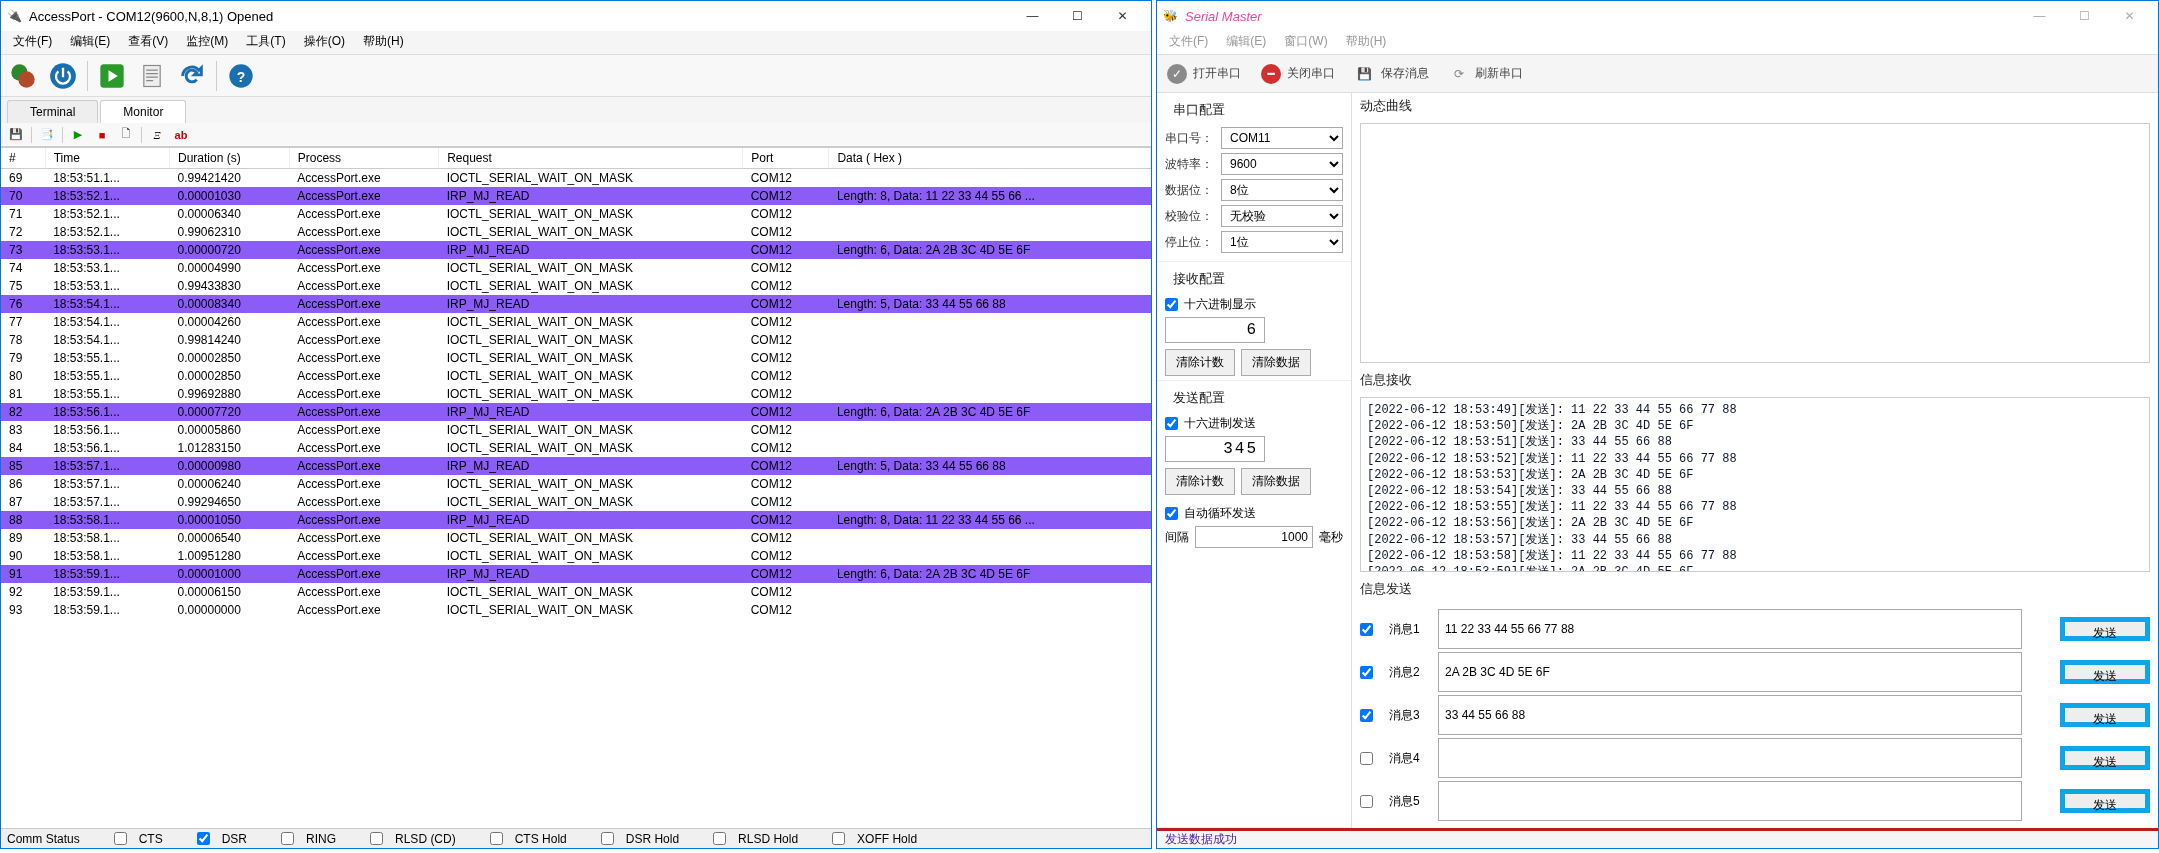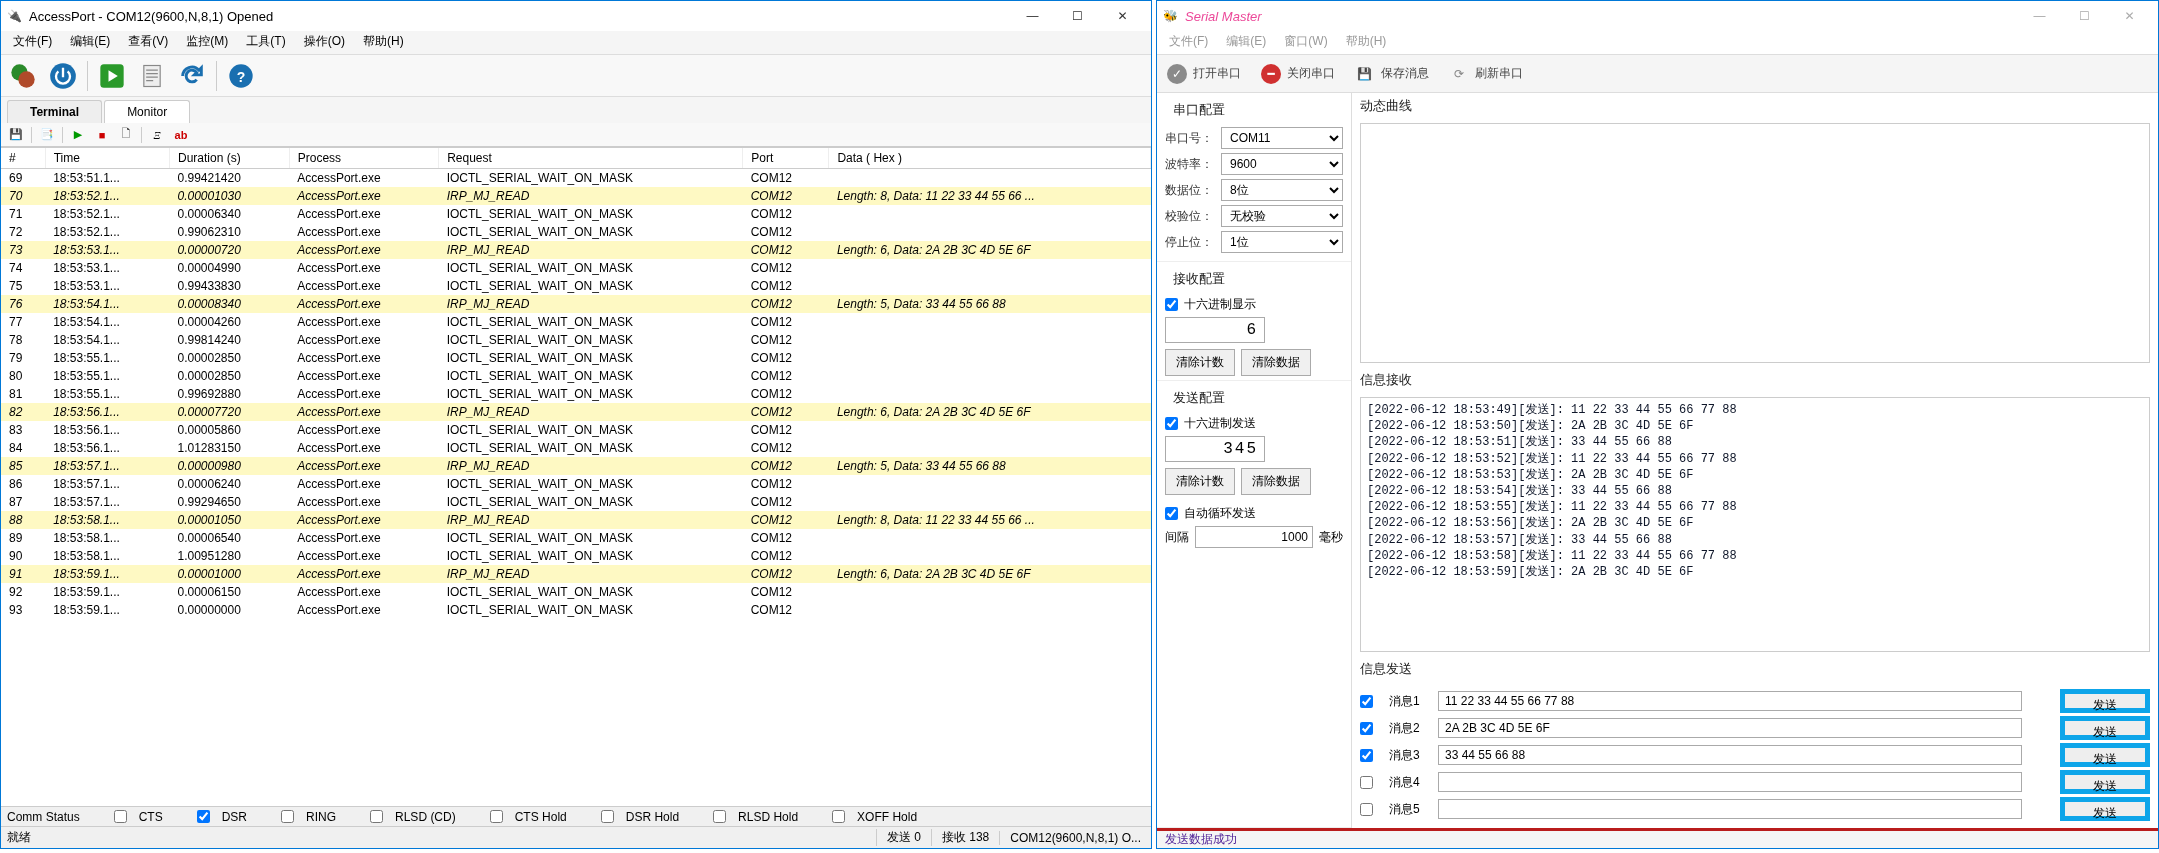--- a/index.html
+++ b/index.html
@@ -18,29 +18,29 @@
 .win-right .menubar { background:#fff; color:#999; }
 .menuitem { padding:2px 8px; }
 .toolbar1 { height:42px; display:flex; align-items:center; padding:2px 4px; gap:4px; background:#f8f8f8; border-bottom:1px solid #ddd; }
 .tbtn { width:36px; height:36px; display:flex; align-items:center; justify-content:center; }
 .tbtn svg { width:28px; height:28px; }
 .sep { width:1px; height:30px; background:#ccc; margin:0 2px; }
 .rtoolbar { height:38px; display:flex; align-items:center; padding:0 10px; gap:20px; background:#f5f5f5; border-bottom:1px solid #ddd; }
 .rtbtn { display:flex; align-items:center; gap:6px; color:#444; }
 .rtbtn .ric { width:20px; height:20px; display:flex; align-items:center; justify-content:center; border-radius:10px; }
 .tabs { height:26px; display:flex; align-items:end; padding:0 6px; background:#f5f5f5; }
-.tab { padding:4px 22px; border:1px solid #ccc; border-bottom:none; background:#eee; margin-right:2px; border-radius:3px 3px 0 0;font-weight:bold; }
+.tab { padding:4px 22px; border:1px solid #ccc; border-bottom:none; background:#eee; margin-right:2px; border-radius:3px 3px 0 0; }
 .tab.active { background:#fff; font-weight:normal; }
 .toolbar2 { height:24px; display:flex; align-items:center; padding:0 4px; gap:2px; background:#f8f8f8; border-bottom:1px solid #ccc; }
 .t2b { width:22px; height:20px; display:flex; align-items:center; justify-content:center; font-size:11px; }
 .table-wrap { flex:1; overflow:auto; border-top:1px solid #ccc; }
 table { width:100%; border-collapse:collapse; }
 th { text-align:left; padding:3px 8px; background:#fff; border-bottom:1px solid #ccc; border-right:1px solid #eee; font-weight:normal; position:sticky; top:0; }
 td { padding:2px 8px; border-bottom:0; white-space:nowrap; }
-tr.hl td { background:#fef9c3;font-style:italic; }
+tr.hl td { background:#8b5cf6; }
 .status1 { height:20px; display:flex; align-items:center; padding:0 6px; background:#f0f0f0; border-top:1px solid #ccc; font-family:Consolas,monospace; gap:18px; }
 .status1 .chk { display:flex; align-items:center; gap:12px;padding-left:16px; }
 .status2 { height:22px; display:flex; align-items:center; background:#f0f0f0; border-top:1px solid #ccc; }
 .status2 .cell { padding:0 10px; border-left:1px solid #ccc; }
 .status2 .grow { flex:1; padding:0 6px; }
 .rbody { flex:1; display:flex; overflow:hidden; }
 .rleft { width:195px; display:flex; flex-direction:column; border-right:1px solid #ddd; }
 .rright { flex:1; display:flex; flex-direction:column; }
 .panel-title { padding:4px 8px; font-size:13px; color:#222; }
 .panel { padding:4px 8px; border-bottom:1px solid #eee; }
@@ -48,21 +48,21 @@
 .frow label { width:50px; color:#333; }
 .frow select, .frow input[type=text] { flex:1; height:22px; border:1px solid #aaa; padding:0 4px; background:#fff; }
 .numbox { width:100px; height:26px; border:1px solid #aaa; text-align:right; padding:0 6px; font-family:"Courier New",monospace; font-size:16px; letter-spacing:2px; }
 .btnrow { display:flex; gap:6px; margin-top:6px; }
 .sbtn { padding:4px 10px; border:1px solid #aaa; background:#f0f0f0; }
 .chartbox { height:240px; margin:4px 8px; border:1px solid #ccc; background:#fff; }
 .recvbox { flex:1; margin:4px 8px; border:1px solid #ccc; background:#fff; padding:4px 6px; font-family:Consolas,"Courier New",monospace; color:#0f172a; line-height:1.35; overflow:auto; white-space:pre; }
 .sendgrid { padding:4px 8px; }
 .sendrow { display:flex; align-items:center; gap:8px; margin:3px 0; }
 .sendrow .cb { display:flex; align-items:center; gap:16px; width:70px; }
-.sendrow input[type=text] { flex:1; height:20px; border:1px solid #aaa; padding:0 6px; }
+.sendrow input[type=text] { flex:1; height:40px; border:1px solid #aaa; padding:0 6px; }
 .sendrow .sendbtn { width:90px; height:24px; border:5px solid #0ea5e9; background:#eee; text-align:center; line-height:22px; margin-left:30px; }
 .rstatus { height:20px; padding:0 8px; display:flex; align-items:center; background:#f5f5f5; border-top:3px solid #b91c1c; color:#4c1d95; }
 input[type=checkbox] { width:13px; height:13px; }
 </style>
 </head>
 <body>
 
 <div class="window win-left">
   <div class="titlebar">
     <span class="icon">🔌</span>
@@ -406,26 +406,20 @@
         <span>DSR Hold</span>
       </span>
     <span class="chk">
         <input type="checkbox" style="">
         <span>RLSD Hold</span>
       </span>
     <span class="chk">
         <input type="checkbox" style="">
         <span>XOFF Hold</span>
       </span>
-  </div>
-  <div class="status2">
-    <span class="grow">就绪</span>
-    <span class="cell">发送 0</span>
-    <span class="cell">接收 138</span>
-    <span class="cell">COM12(9600,N,8,1) O...</span>
   </div>
 </div>
 
 <div class="window win-right">
   <div class="titlebar">
     <span class="icon">🐝</span>
     <span class="title">Serial Master</span>
     <div class="winbtns">
       <div class="winbtn">—</div>
       <div class="winbtn">☐</div>

